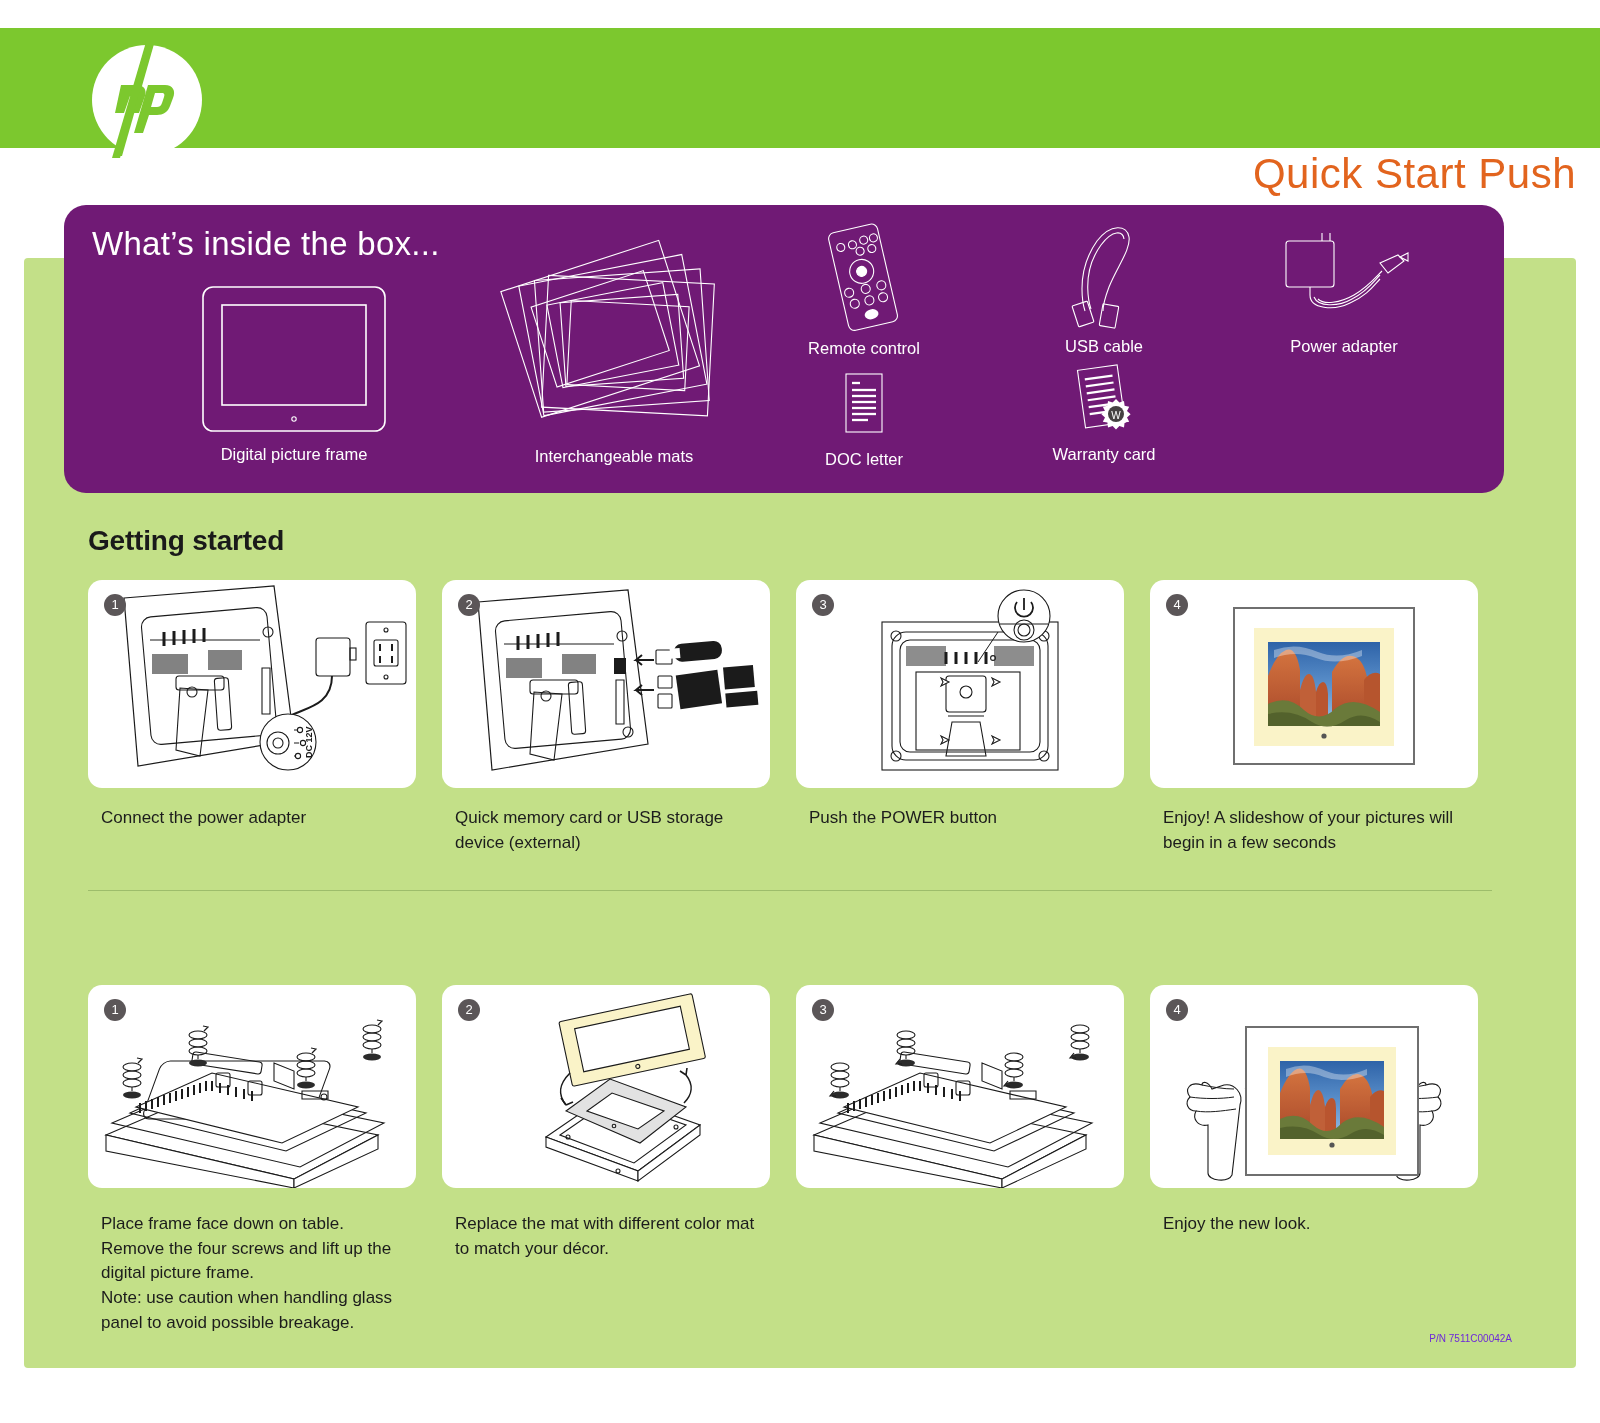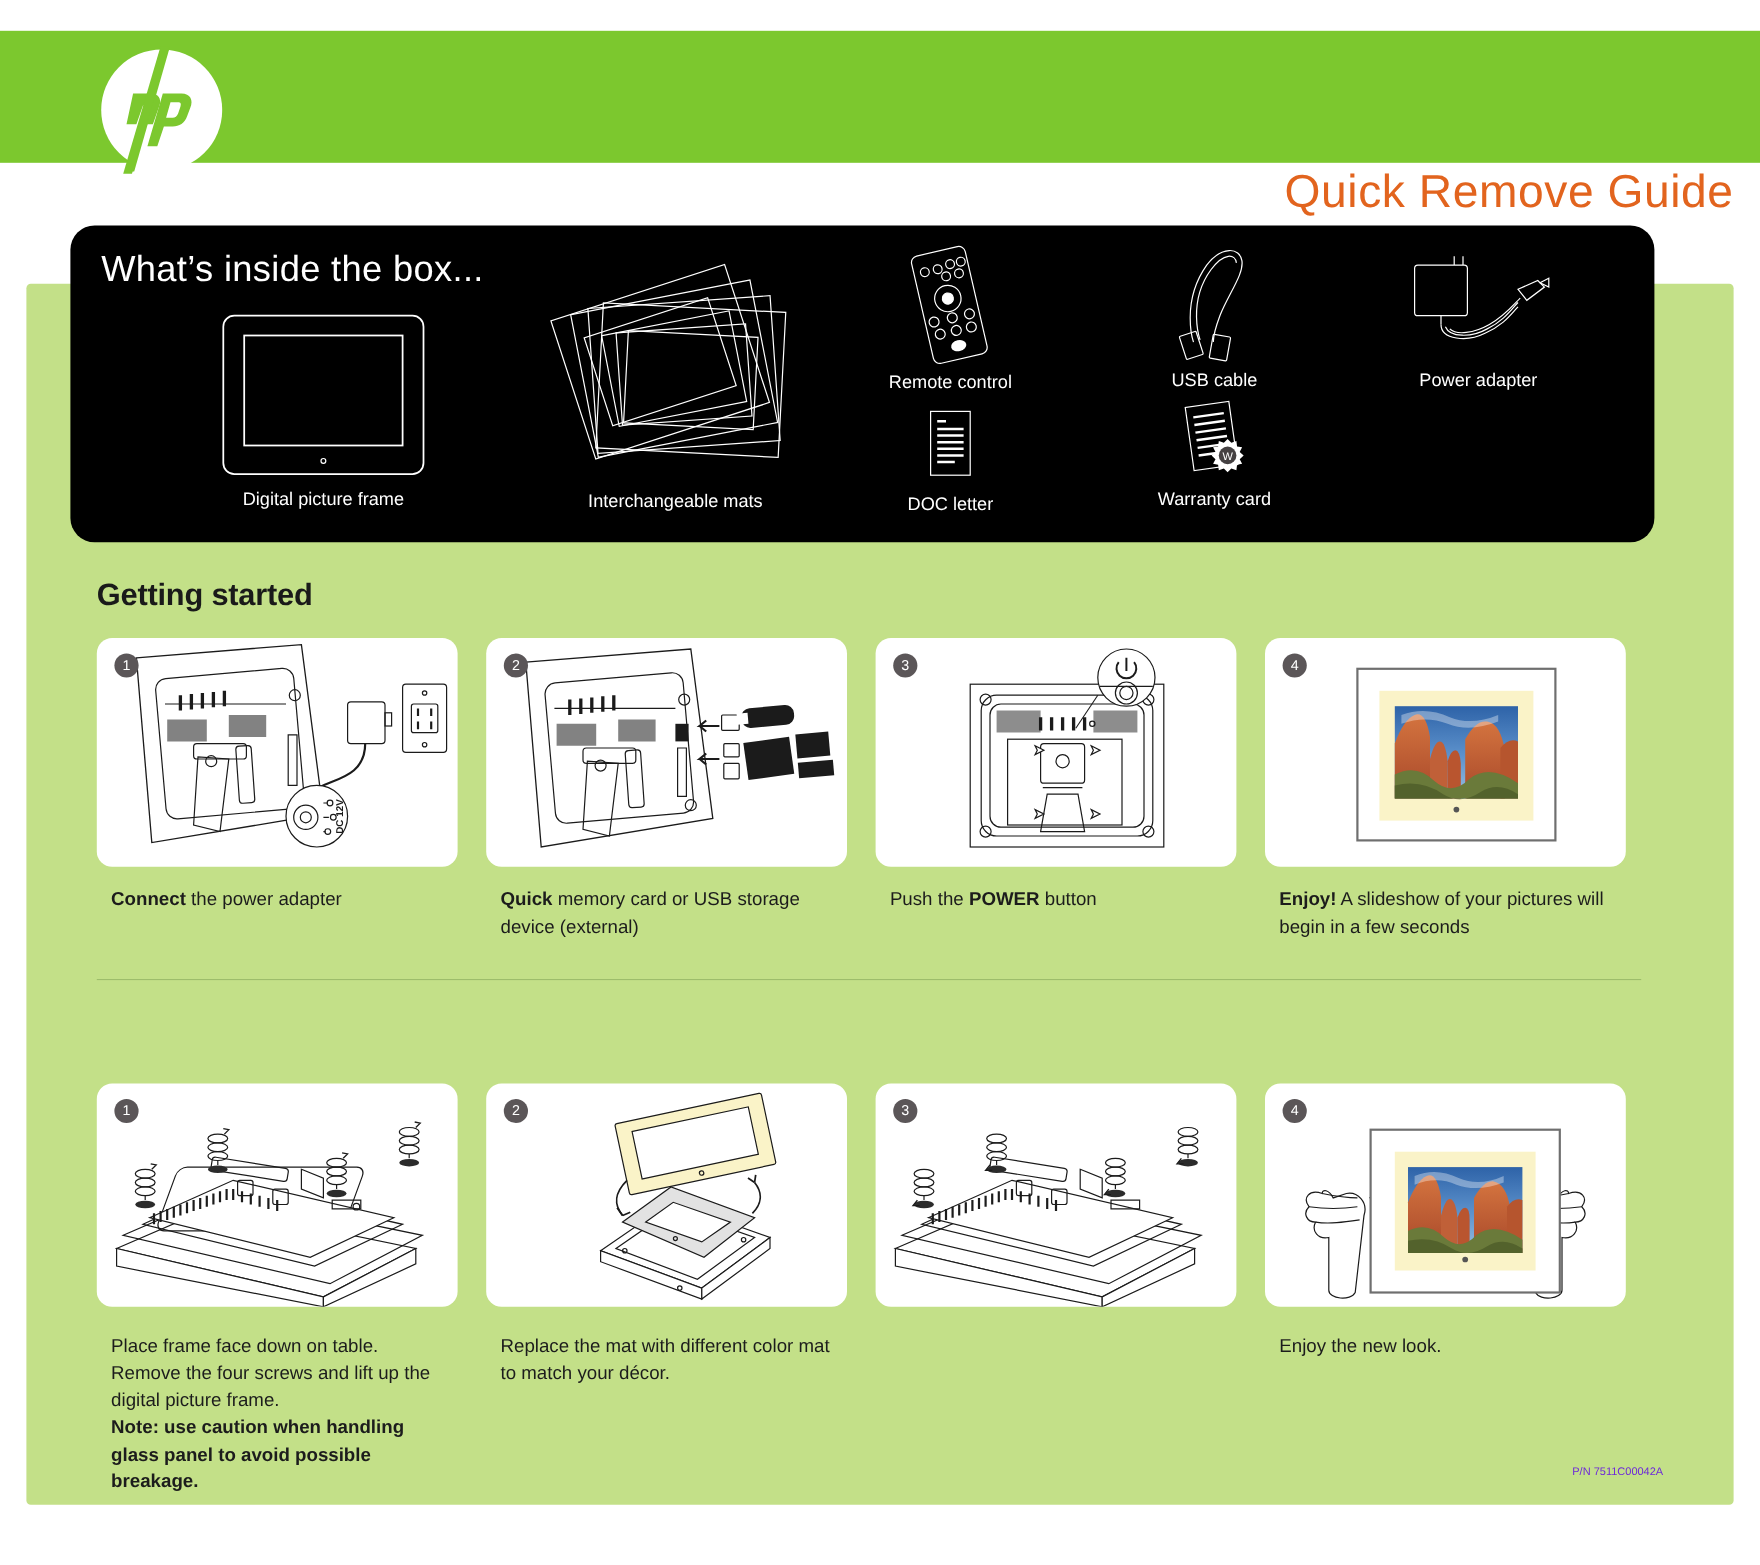--- a/index.html
+++ b/index.html
@@ -32,21 +32,21 @@
     position: absolute; left: 24px; top: 258px;
     width: 1552px; height: 1110px;
     background: #c3e088;
     border-radius: 4px;
   }
 
   
   .dark-panel {
     position: absolute; left: 64px; top: 205px;
     width: 1440px; height: 288px;
-    background: #000000;
+    background: #701a75;
     border-radius: 22px;
     color: #fff;
   }
   .dark-title {
     position: absolute; left: 28px; top: 20px;
     font-size: 33px; font-weight: 300; color: #fff;
     letter-spacing: .3px;
   }
 
   .box-item { position: absolute; text-align: center; }
@@ -81,21 +81,21 @@
     font-size: 13px; line-height: 22px; text-align: center;
     font-family: "Liberation Sans", sans-serif;
   }
   .cardart { position: absolute; left: 0; top: 0; width: 100%; height: 100%; }
 
   .step-cap {
     position: absolute;
     font-size: 17px; color: #1c1c1c; line-height: 1.45;
     font-weight: 300;
   }
-  .step-cap b { font-weight: bold; }
+  .step-cap b { font-weight: normal; }
 
   .pn {
     position: absolute; right: 88px; top: 1333px;
     font-size: 10px; color: #6d28d9; font-weight: 300; text-align: right;
   }
 
   .ln { fill: none; stroke: #1b1b1b; stroke-width: 1.1; }
   .lnw { fill: none; stroke: #ffffff; stroke-width: 1.6; }
   .lnw-thin { fill: none; stroke: #ffffff; stroke-width: 1.1; }
 </style>
@@ -112,21 +112,21 @@
       <path d="M66 14 L34 126 L26 126 L58 14 Z"></path>
       <path d="M82 14 L50 126 L42 126 L74 14 Z" opacity="0"></path>
     </g>
     <g fill="#7cc82e">
       <path d="M33 55 h16 c7 0 10 5 8 11 l-6 17 h-9 l6 -17 h-6 l-6 17 h-9 z"></path>
       <path d="M60 55 h17 c8 0 11 6 8 13 l-3 8 c-2 6 -7 9 -13 9 h-8 l-6 18 h-9 z m7 8 l-4 14 h6 c2 0 4 -1 5 -4 l2 -6 c1 -3 0 -4 -2 -4 z"></path>
     </g>
     <path d="M66 12 L32 128 L24 128 L58 12 Z" fill="#7cc82e"></path>
   </svg>
 
-  <div class="qsg-title">Quick Remove Guide</div>
+  <div class="qsg-title">Quick Start Push</div>
 
   <div class="body-panel"></div>
 
   <div class="dark-panel">
     <div class="dark-title">What’s inside the box...</div>
 
     <div class="box-item" style="left:110px; top:78px; width:240px;">
       <svg class="art" width="190" height="152" viewBox="0 0 190 152">
         <rect class="lnw" x="4" y="4" width="182" height="144" rx="10"></rect>
         <rect class="lnw" x="23" y="22" width="144" height="100"></rect>

